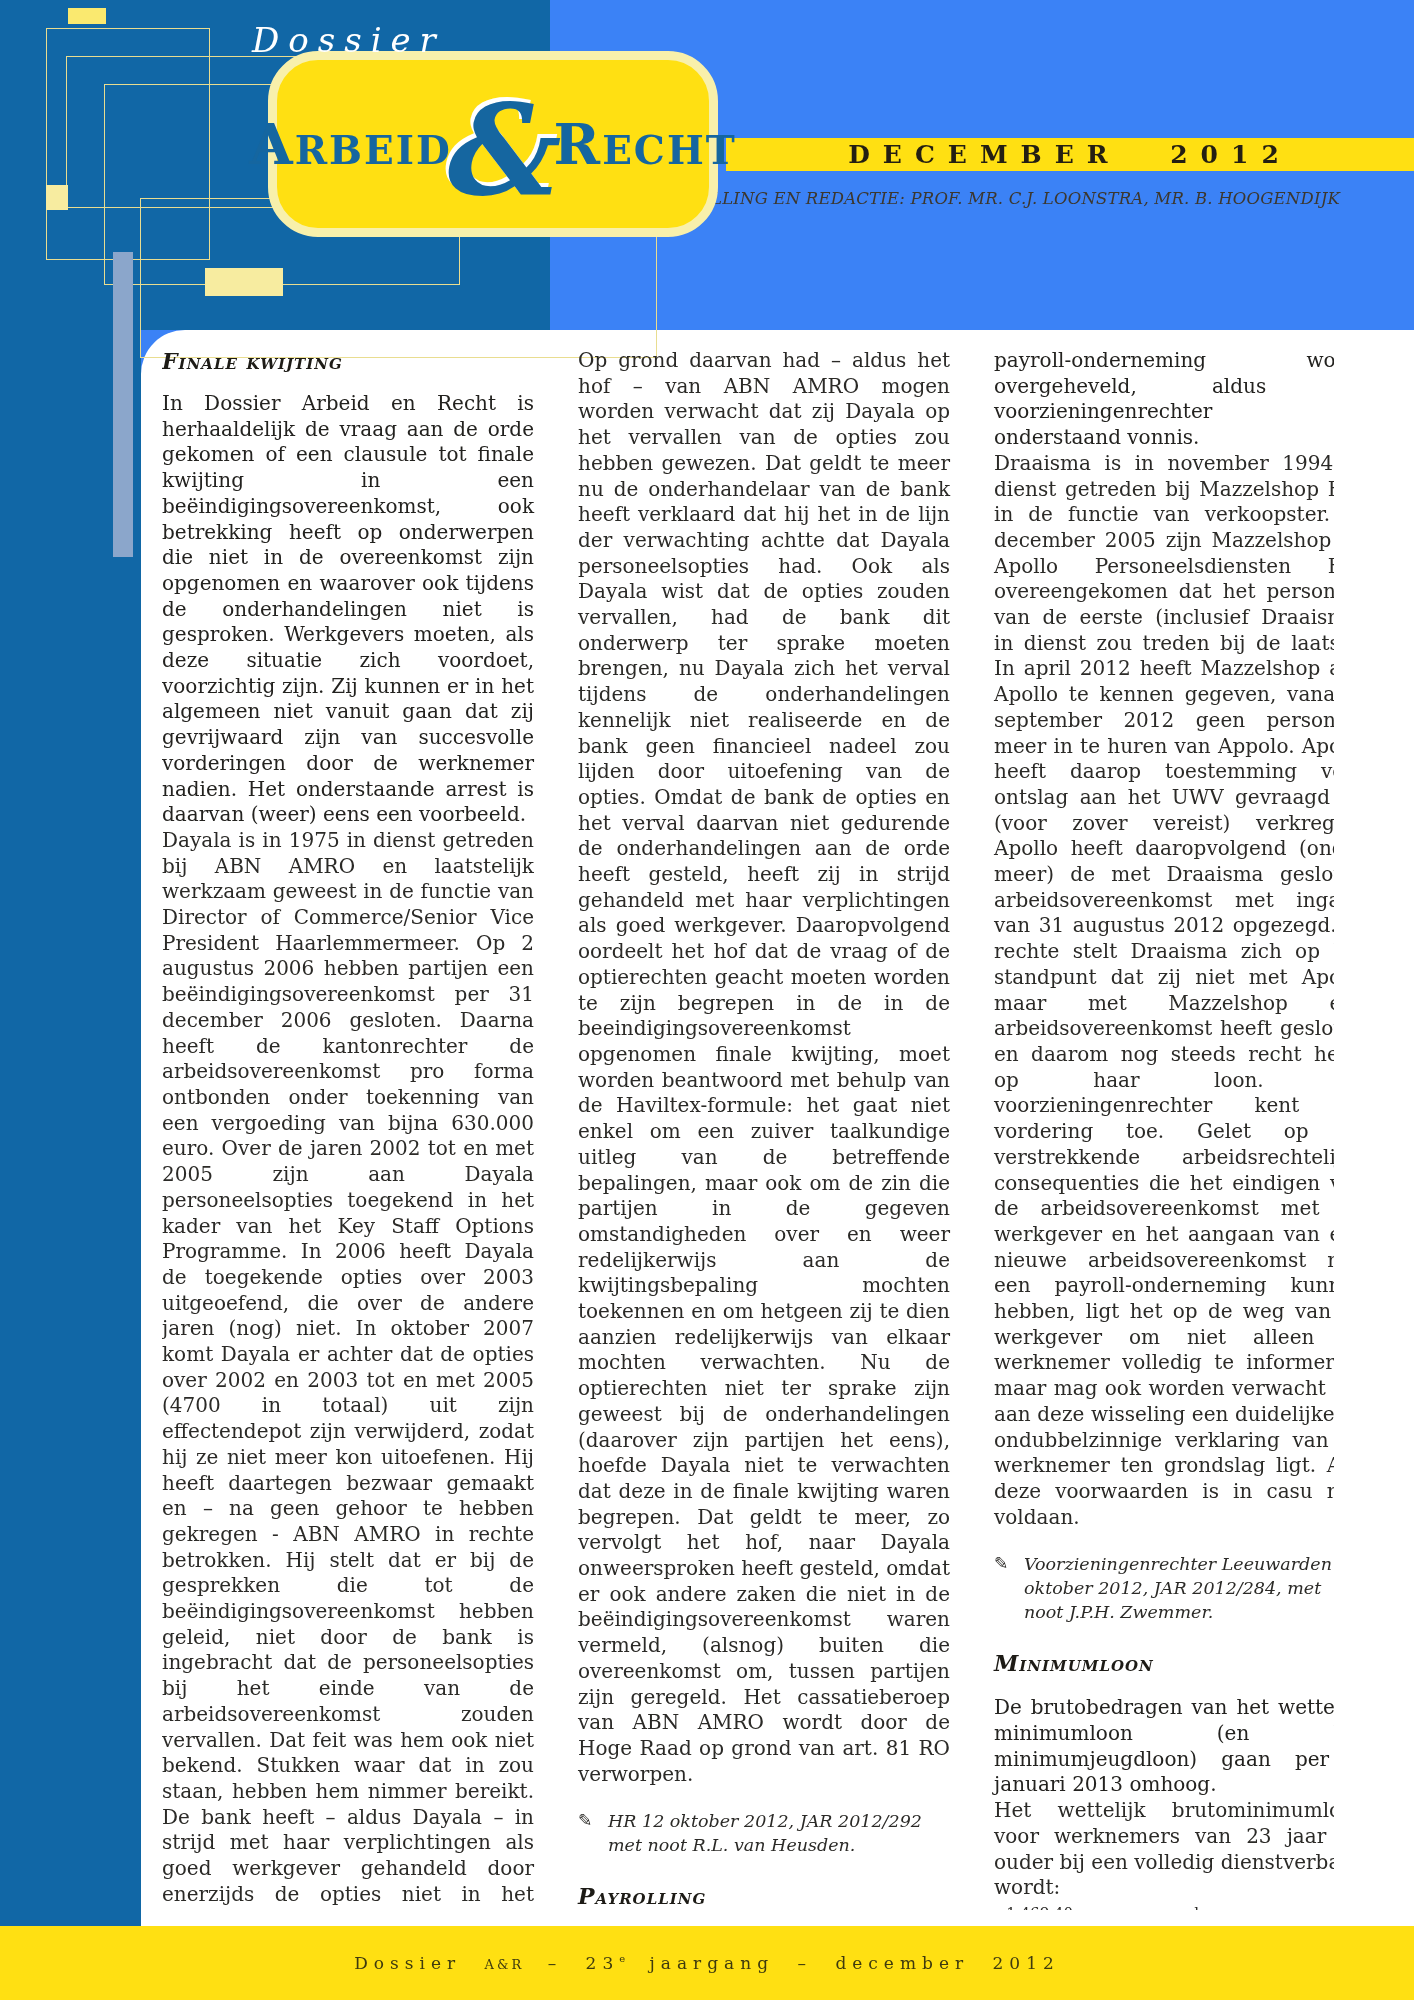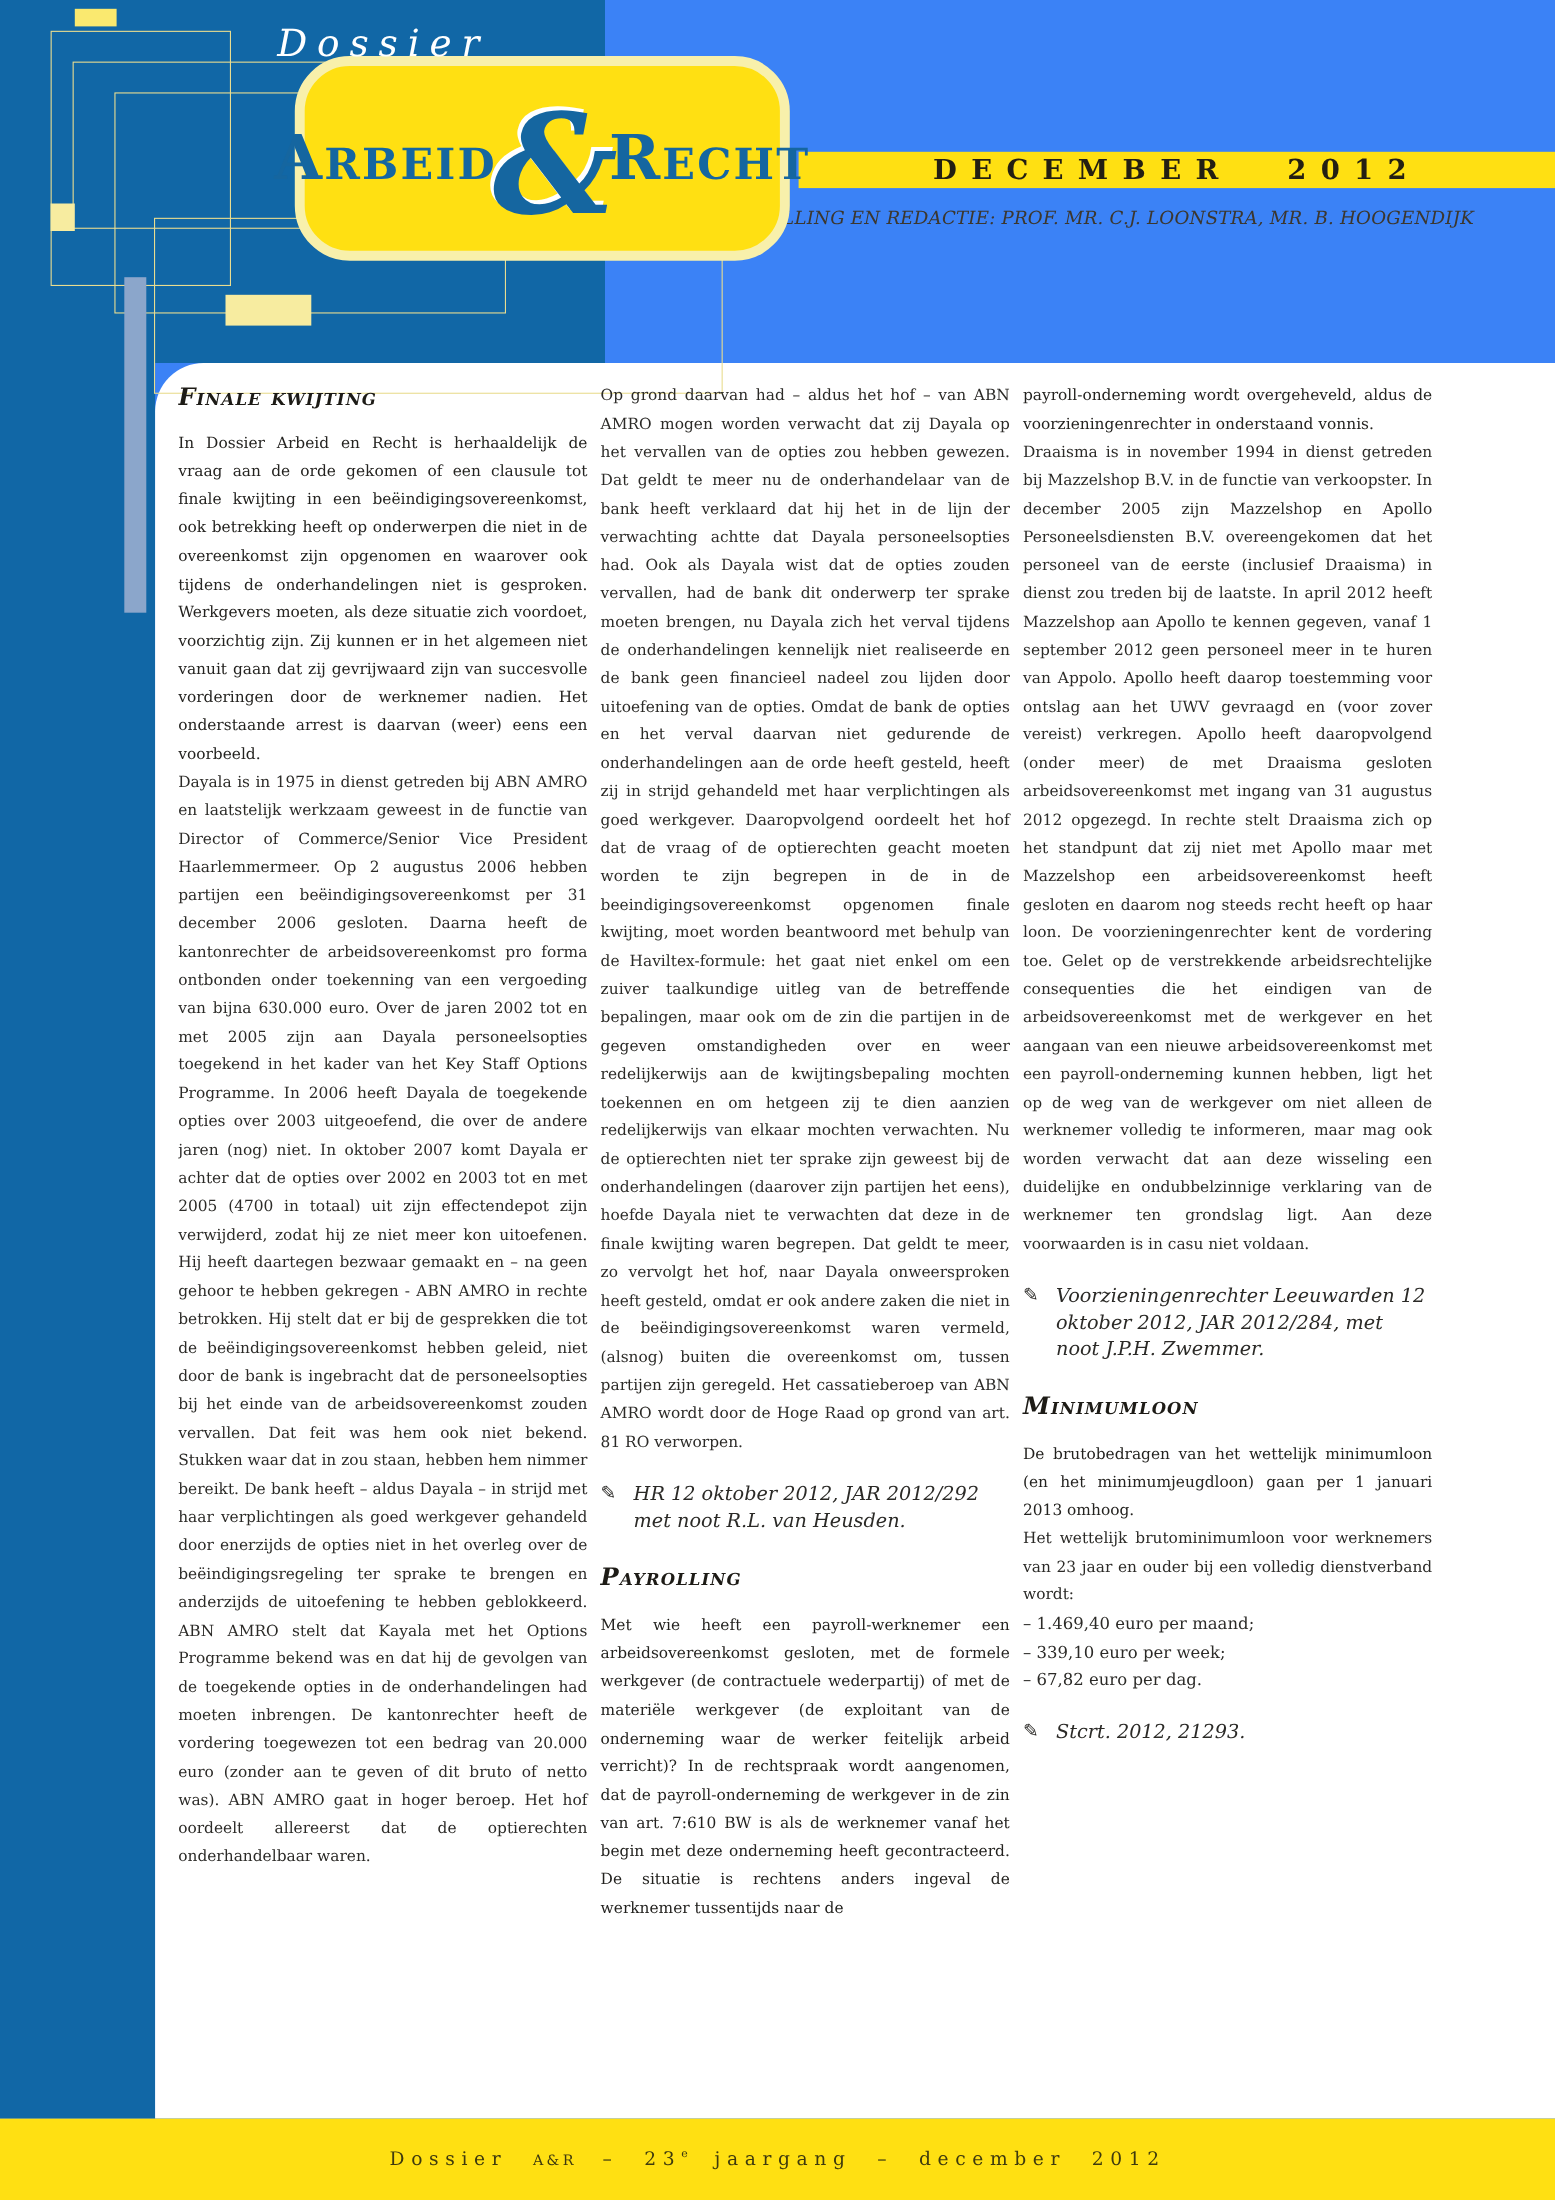--- a/index.html
+++ b/index.html
@@ -31,27 +31,27 @@
   .logo-amp{font-size:126px;font-style:italic;font-weight:bold;color:#1566a0;line-height:1;
         margin:0 -8px 0 -4px;position:relative;top:6px;
         text-shadow:-3px -4px 0 #ffffff;}
   
   .issue-bar{position:absolute;left:726px;top:138px;width:688px;height:33px;background:#ffe012;z-index:2;
         display:flex;align-items:center;justify-content:center;}
   .issue-bar span{font-size:25px;font-weight:bold;color:#241f12;letter-spacing:13px;word-spacing:28px;}
   .credits{position:absolute;right:74px;top:189px;width:820px;text-align:right;z-index:2;
         font-style:italic;font-size:16.5px;color:#3c372e;letter-spacing:0.2px;}
   
-  .columns{position:absolute;left:162px;top:348px;width:1172px;height:1562px;display:flex;gap:12px;
+  .columns{position:absolute;left:162px;top:348px;width:1172px;height:1562px;display:flex;gap:44px;
         overflow:hidden;z-index:5;}
   .col{width:372px;flex:0 0 372px;}
   .sect{font-size:22px;font-style:italic;font-variant:small-caps;font-weight:bold;letter-spacing:1px;
         color:#1d1b16;margin:0 0 16px 0;line-height:27px;}
   .sect.mt{margin-top:26px;margin-bottom:18px;}
-  .body-p{font-size:14px;line-height:25.7px;text-align:justify;color:#2b2a27;margin:0;}
+  .body-p{font-size:20px;line-height:25.7px;text-align:justify;color:#2b2a27;margin:0;}
   .lead{font-weight:normal;color:#23221f;}
   .citation{position:relative;padding-left:30px;font-style:italic;font-size:17.5px;line-height:24px;
         color:#2b2a27;margin:22px 0;text-align:left;}
   .citation .pen{position:absolute;left:0;top:-1px;font-style:normal;font-size:17px;color:#2b2a27;}
   .wage-line{font-size:15px;line-height:25.7px;color:#2b2a27;}
   
   .footer{position:absolute;left:0;top:1926px;width:1414px;height:74px;background:#ffe012;z-index:6;
         display:flex;align-items:center;justify-content:center;}
   .footer-text{font-size:17px;letter-spacing:6px;word-spacing:12px;color:#3e3a0e;}
   .f-abbr{font-size:13px;letter-spacing:3px;}

